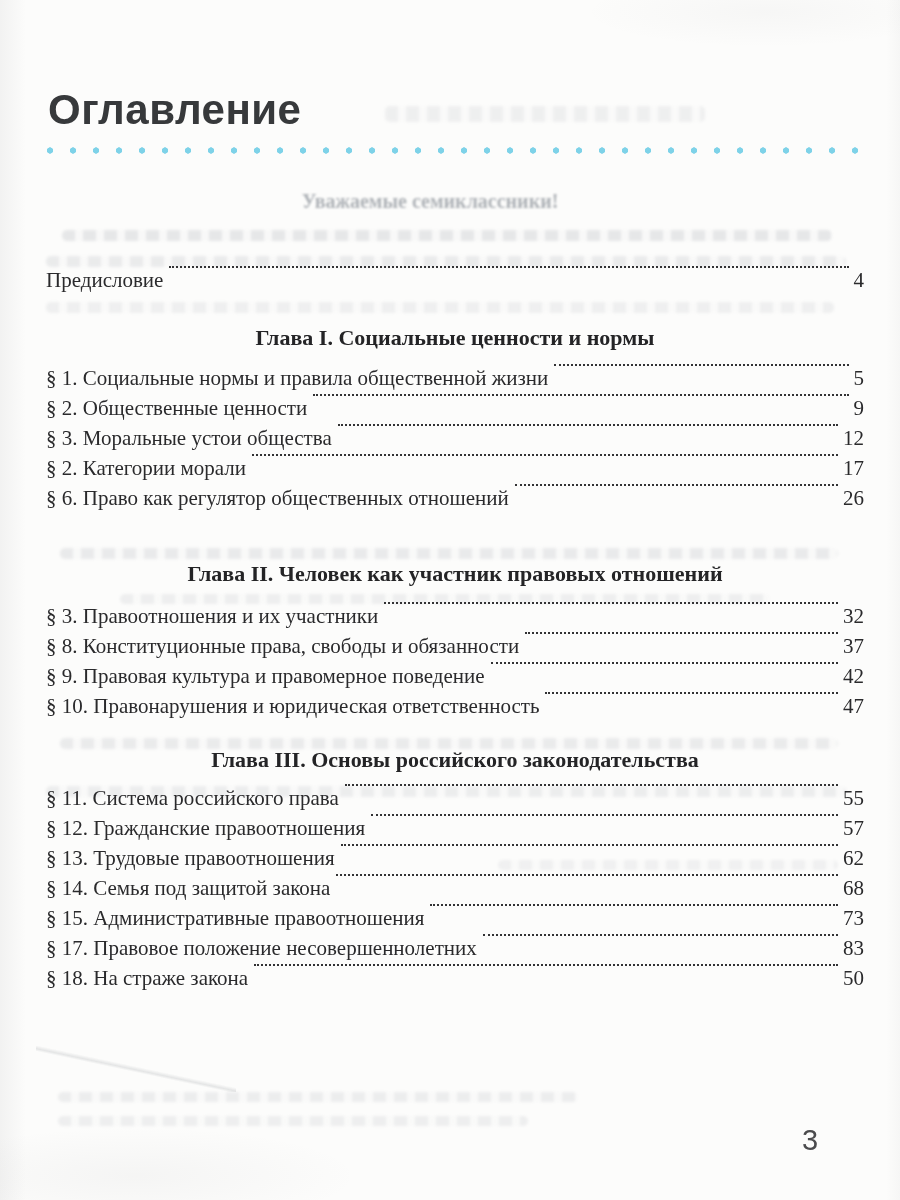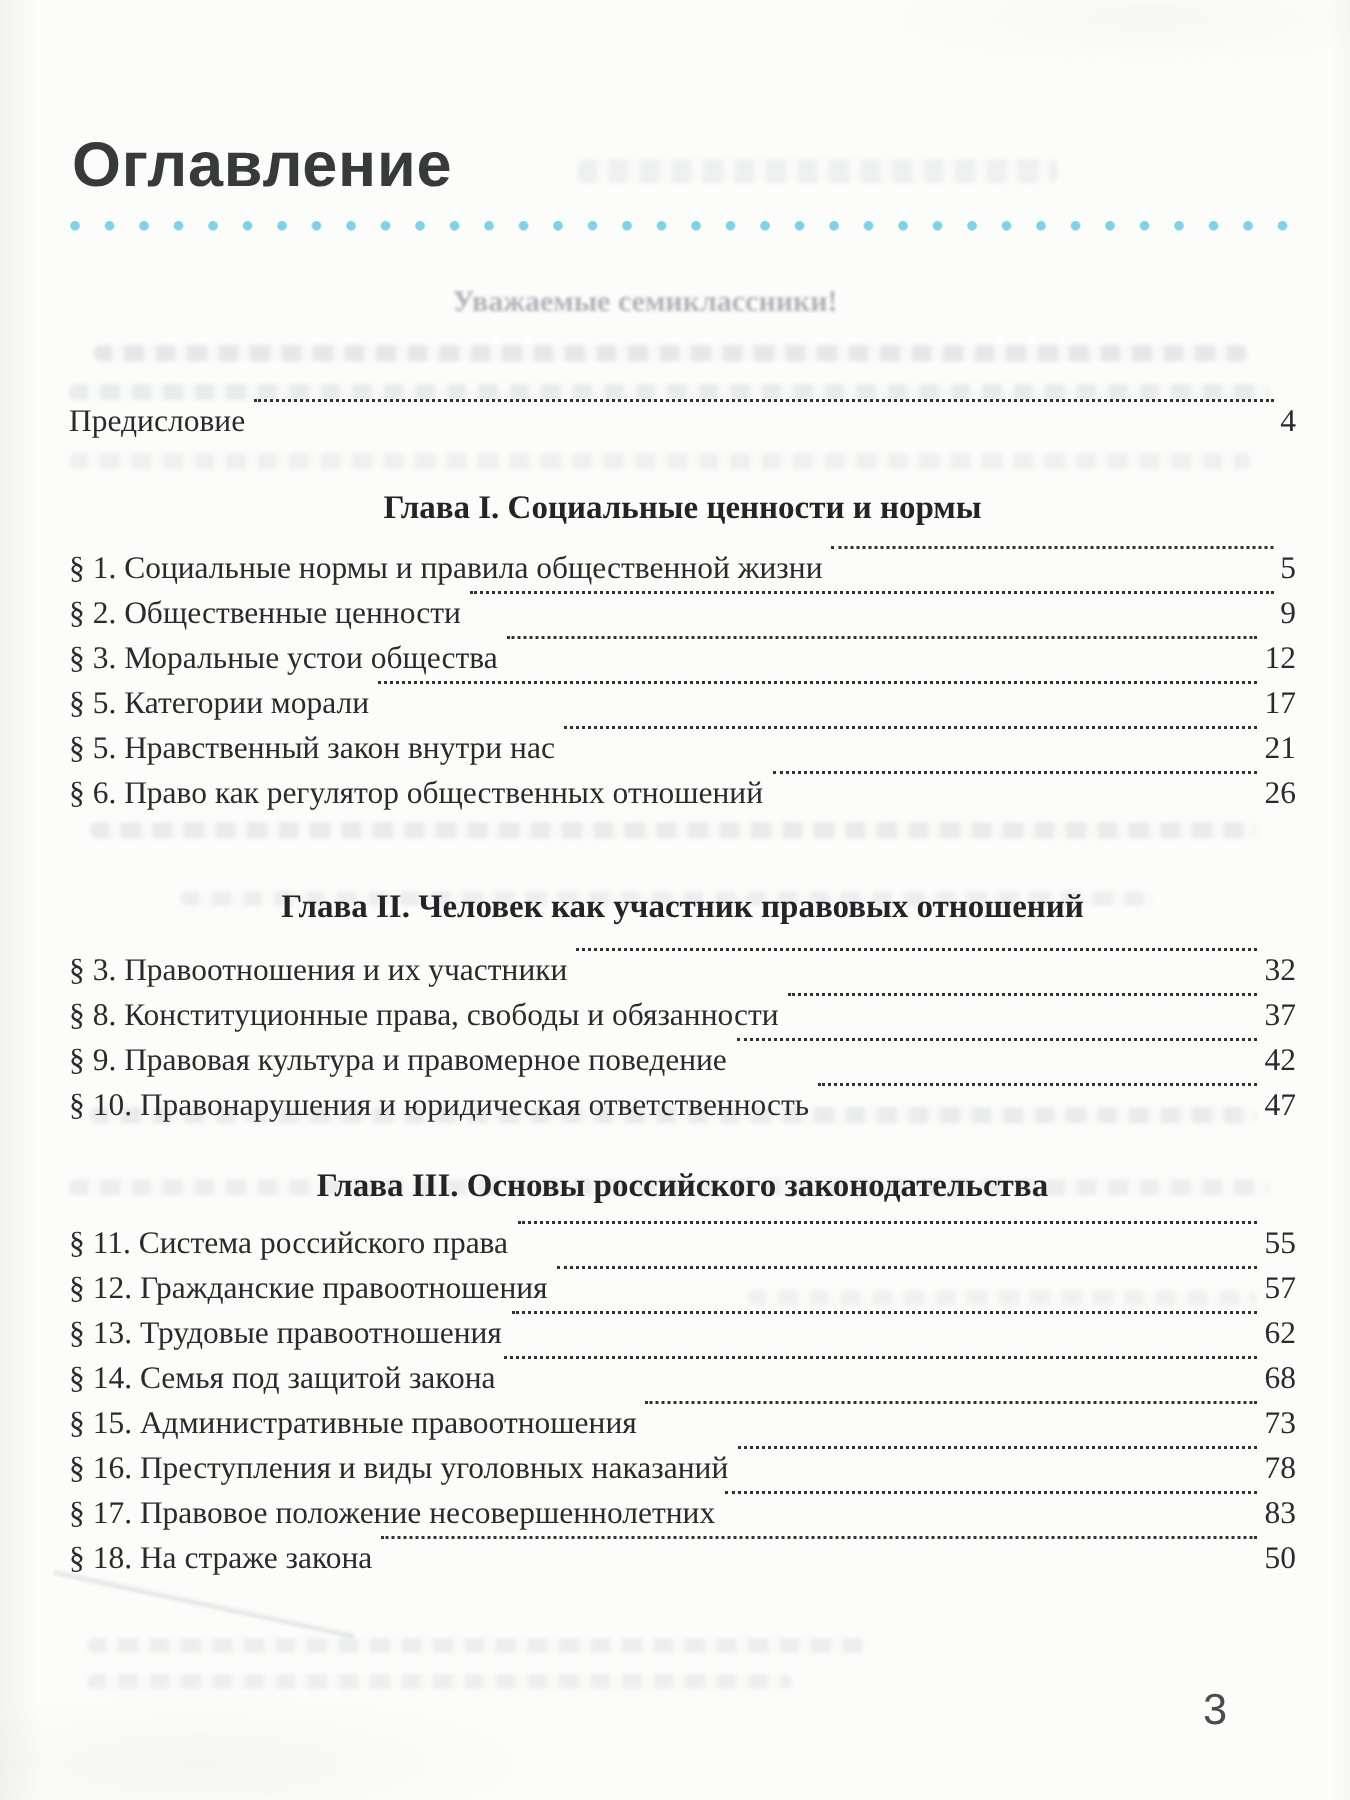--- a/index.html
+++ b/index.html
@@ -123,28 +123,23 @@
     <span class="toc-entry-label">§ 2. Общественные ценности</span>
     <span class="toc-leader-dots"></span>
     <span class="toc-entry-page">9</span>
   </div>
         <div class="toc-entry">
     <span class="toc-entry-label">§ 3. Моральные устои общества</span>
     <span class="toc-leader-dots"></span>
     <span class="toc-entry-page">12</span>
   </div>
         <div class="toc-entry">
-    <span class="toc-entry-label">§ 5. Категории морали</span>
+    <span class="toc-entry-label">§ 2. Категории морали</span>
     <span class="toc-leader-dots"></span>
     <span class="toc-entry-page">17</span>
-  </div>
-        <div class="toc-entry">
-    <span class="toc-entry-label">§ 5. Нравственный закон внутри нас</span>
-    <span class="toc-leader-dots"></span>
-    <span class="toc-entry-page">21</span>
   </div>
         <div class="toc-entry">
     <span class="toc-entry-label">§ 6. Право как регулятор общественных отношений</span>
     <span class="toc-leader-dots"></span>
     <span class="toc-entry-page">26</span>
   </div>
       </div>
       <div class="toc-chapter-heading h-ch2">Глава II. Человек как участник правовых отношений</div>
       <div class="toc-items items-ch2">
         <div class="toc-entry">
@@ -189,25 +184,20 @@
     <span class="toc-entry-label">§ 14. Семья под защитой закона</span>
     <span class="toc-leader-dots"></span>
     <span class="toc-entry-page">68</span>
   </div>
         <div class="toc-entry">
     <span class="toc-entry-label">§ 15. Административные правоотношения</span>
     <span class="toc-leader-dots"></span>
     <span class="toc-entry-page">73</span>
   </div>
         <div class="toc-entry">
-    <span class="toc-entry-label">§ 16. Преступления и виды уголовных наказаний</span>
-    <span class="toc-leader-dots"></span>
-    <span class="toc-entry-page">78</span>
-  </div>
-        <div class="toc-entry">
     <span class="toc-entry-label">§ 17. Правовое положение несовершеннолетних</span>
     <span class="toc-leader-dots"></span>
     <span class="toc-entry-page">83</span>
   </div>
         <div class="toc-entry">
     <span class="toc-entry-label">§ 18. На страже закона</span>
     <span class="toc-leader-dots"></span>
     <span class="toc-entry-page">50</span>
   </div>
       </div>

